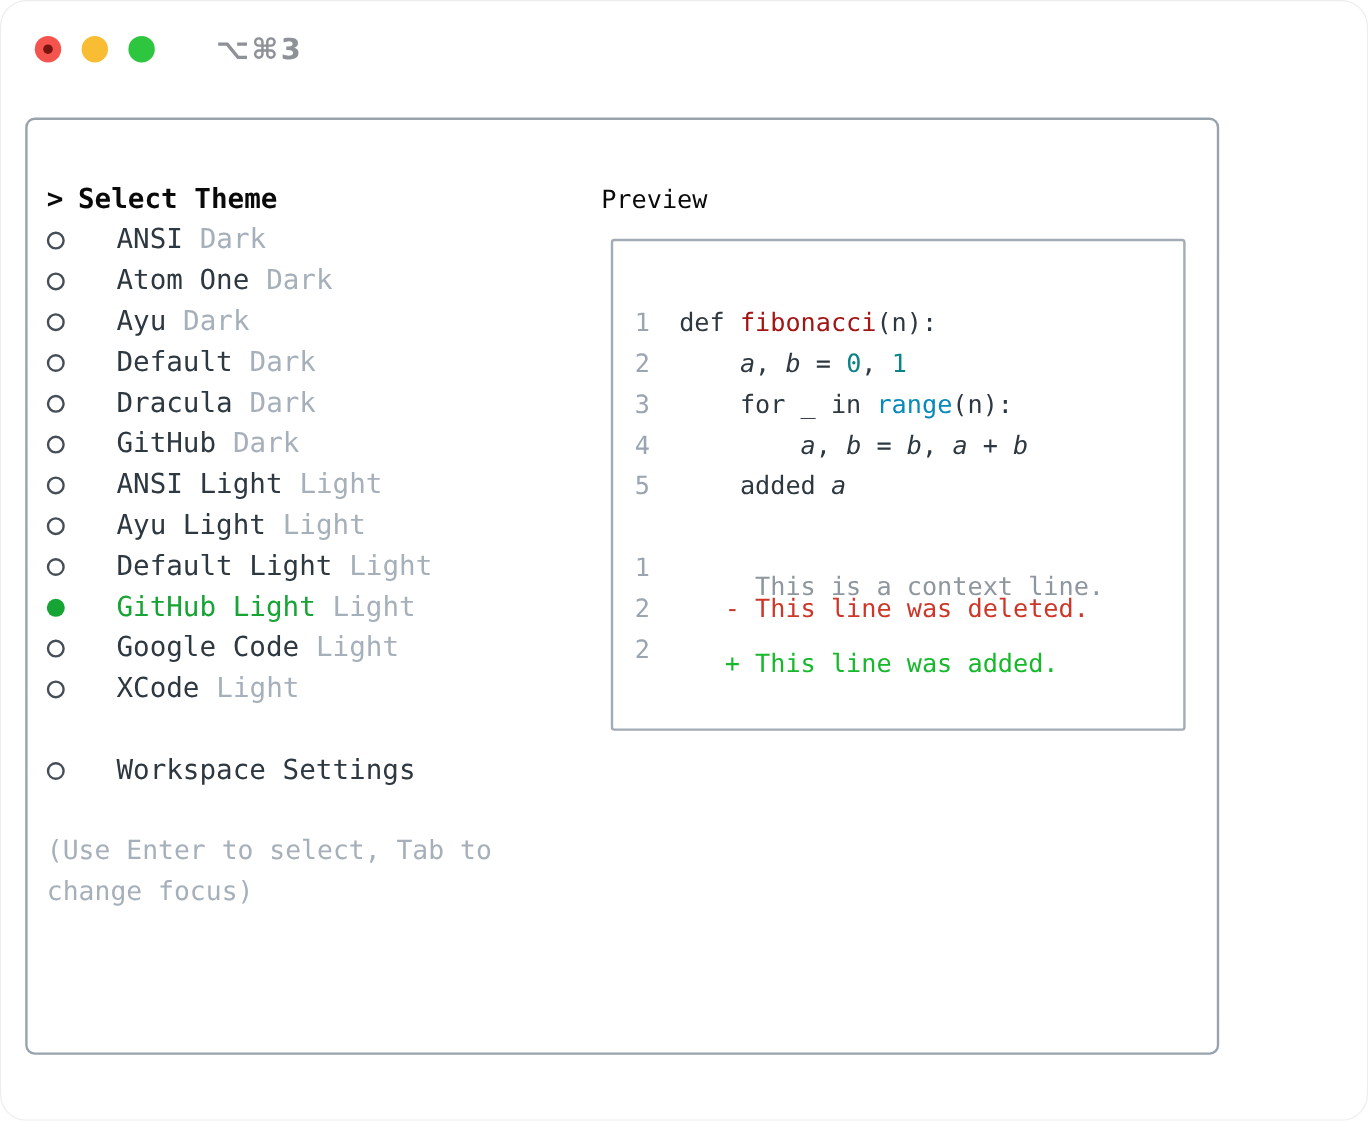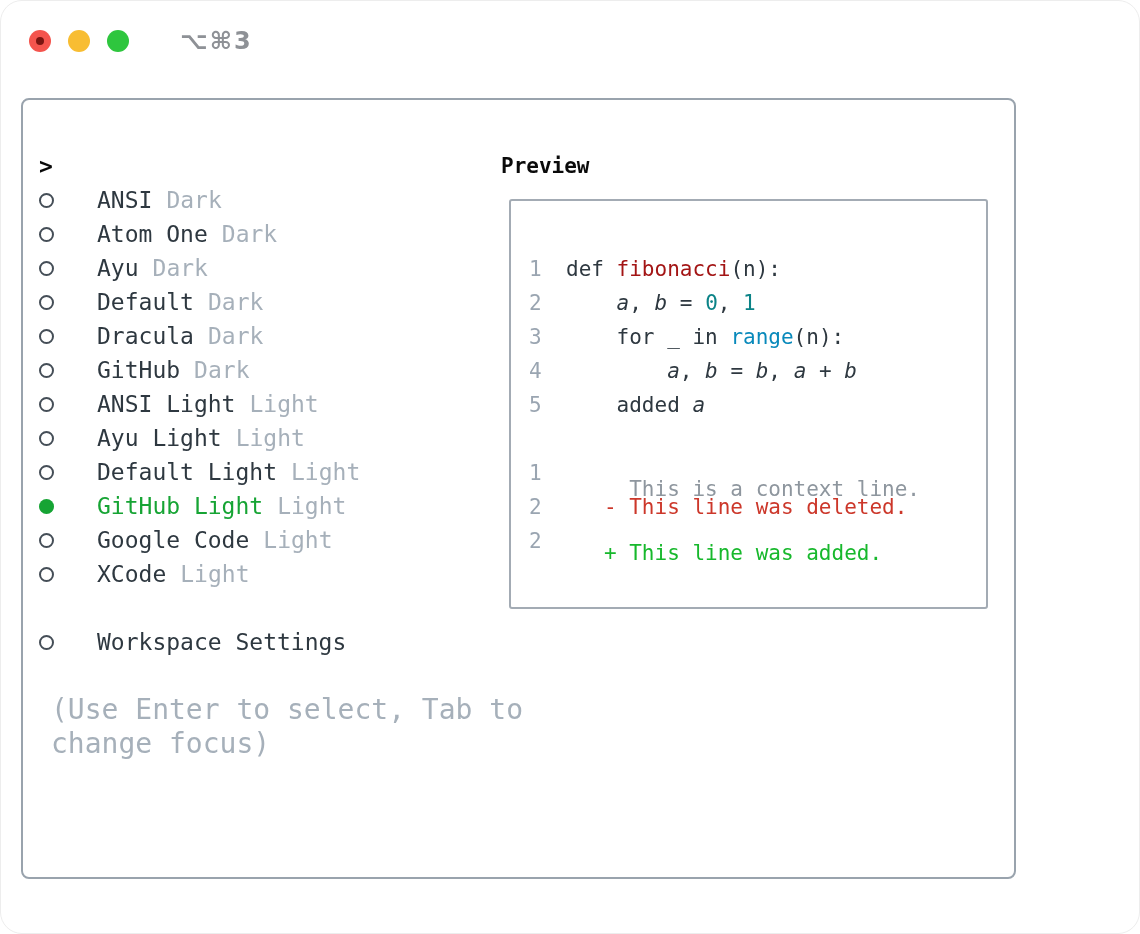--- a/index.html
+++ b/index.html
@@ -34,24 +34,24 @@
   .row { display: flex; align-items: center; height: 34px; font-size: 23px; white-space: pre; }
   .bullet-slot { width: 26px; display: flex; align-items: center; }
   .radio { width: 15px; height: 15px; border-radius: 50%; border: 2px solid #454e57; background: transparent; }
   .row.selected .radio { border: none; background: var(--accent-green); }
   .prompt { font-weight: 700; color: #0a0a0a; font-size: 23px; }
   .hdr { font-weight: 700; color: #0a0a0a; }
   .t-name { color: var(--text-dark); margin-left: 32px; }
   .row.selected .t-name { color: var(--accent-green); }
   .t-variant { color: var(--muted-gray); margin-left: 14px; }
   .spacer { height: 34px; }
-  .hint { color: var(--muted-gray); font-size: 28px; line-height: 34px; white-space: pre; margin-left: 12px; }
-
-  
-  .preview-title { position: absolute; left: 478px; top: 49px; height: 34px; display: flex; align-items: center; font-size: 21px; font-weight: 700; color: #0a0a0a; }
+  .hint { color: var(--muted-gray); font-size: 22px; line-height: 34px; white-space: pre; }
+
+  
+  .preview-title { position: absolute; left: 478px; top: 49px; height: 34px; display: flex; align-items: center; font-size: 21px; font-weight: 400; color: #0a0a0a; }
   .preview-box {
     position: absolute; left: 486px; top: 99px; width: 479px; height: 410px;
     border: 2px solid var(--box-border); border-radius: 3px; background: #fff;
   }
   .code { position: absolute; left: 18px; top: 51px; font-size: 21px; }
   .cl { height: 34px; display: flex; align-items: center; white-space: pre; }
   .ln { display: inline-block; width: 37px; color: var(--linenum-gray); }
   .tk-p { color: var(--text-dark); text-align: right; }
   .tk-f { color: var(--fn-red); }
   .tk-n { color: var(--num-teal); }
@@ -74,20 +74,21 @@
     <div class="light light-zoom"></div>
     <div class="win-title">⌥⌘3</div>
   </div>
 
   <div class="panel">
 
     <div class="left-col">
 
       <div class="row">
         <span class="bullet-slot"><span class="prompt">&gt;</span></span>
+        <span class="hdr">Select Theme</span>
       </div>
 
       <div class="row">
         <span class="bullet-slot"><span class="radio"></span></span>
         <span class="t-name">ANSI</span>
         <span class="t-variant">Dark</span>
       </div>
       <div class="row">
         <span class="bullet-slot"><span class="radio"></span></span>
         <span class="t-name">Atom One</span>

